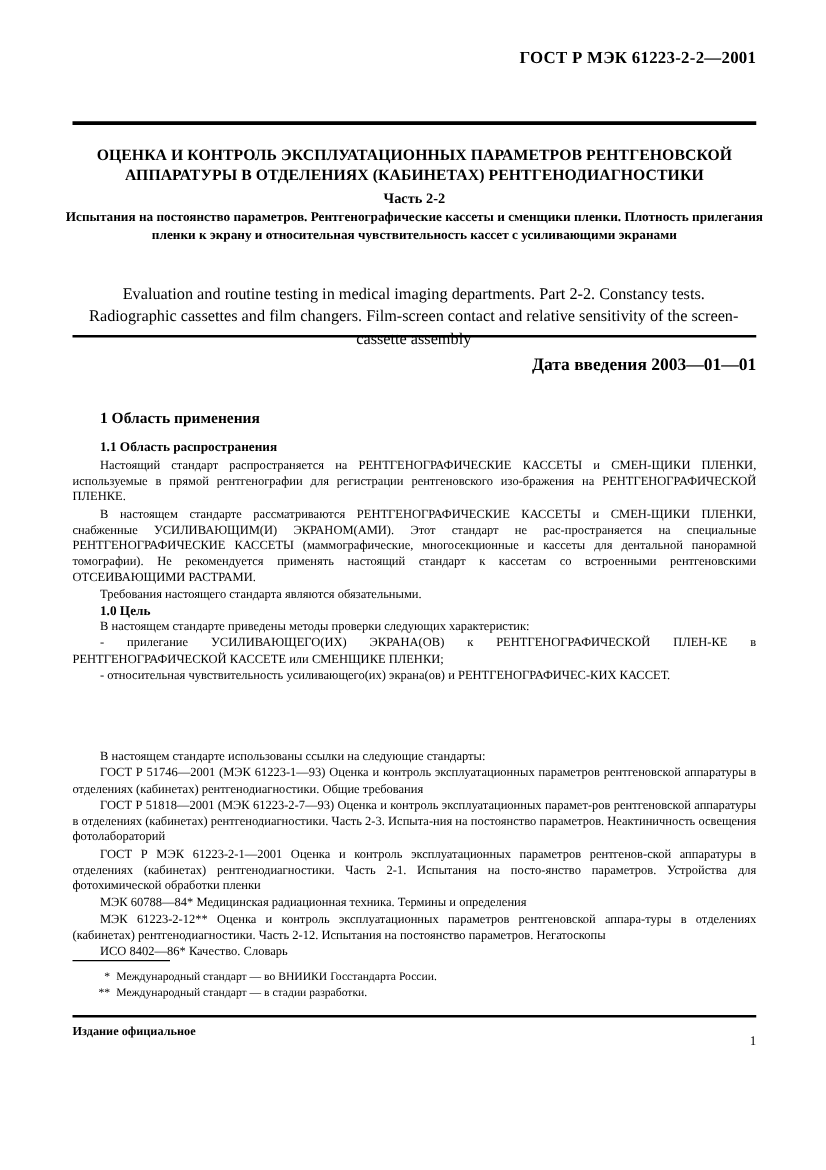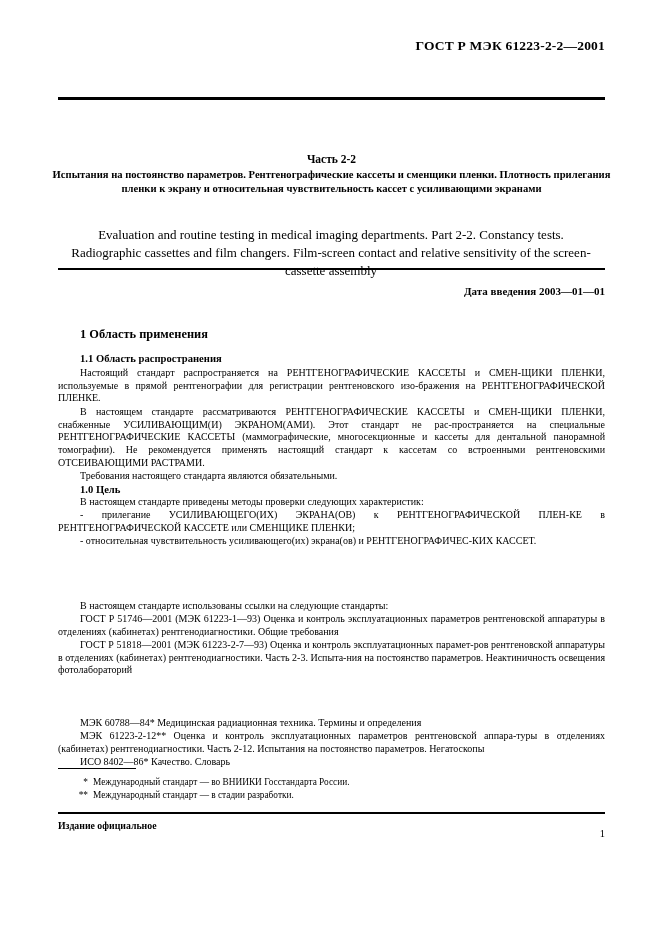--- a/index.html
+++ b/index.html
@@ -110,21 +110,21 @@
     text-align: center;
     font-size: 13px;
     line-height: 1.38;
     left: 62px;
     width: 538px;
   }
   .intro-date {
     top: 285px;
     text-align: right;
     font-weight: bold;
-    font-size: 11px;
+    font-size: 14px;
   }
 
   
   .h1 {
     font-weight: bold;
     font-size: 12.4px;
     line-height: 1.25;
     text-indent: 22px;
   }
   .h2 {
@@ -192,20 +192,21 @@
 </head>
 <body>
 
 <div class="page">
 
   <div class="col doc-code">ГОСТ Р МЭК 61223-2-2—2001</div>
 
 
   <div class="rule-thick rule-top"></div>
 
+  <div class="col main-title">ОЦЕНКА И КОНТРОЛЬ ЭКСПЛУАТАЦИОННЫХ ПАРАМЕТРОВ РЕНТГЕНОВСКОЙ АППАРАТУРЫ В ОТДЕЛЕНИЯХ (КАБИНЕТАХ) РЕНТГЕНОДИАГНОСТИКИ</div>
 
   <div class="col part-no">Часть 2-2</div>
 
   <div class="col subtitle">Испытания на постоянство параметров. Рентгенографические кассеты и сменщики пленки. Плотность прилегания пленки к экрану и относительная чувствительность кассет с усиливающими экранами</div>
 
   <div class="col en-title">Evaluation and routine testing in medical imaging departments. Part 2-2. Constancy tests. Radiographic cassettes and film changers. Film-screen contact and relative sensitivity of the screen-cassette assembly</div>
 
   <div class="rule-mid"></div>
 
   <div class="col intro-date">Дата введения 2003—01—01</div>
@@ -226,20 +227,21 @@
 
   <p class="col p dash sec12-b1">-  прилегание УСИЛИВАЮЩЕГО(ИХ) ЭКРАНА(ОВ) к РЕНТГЕНОГРАФИЧЕСКОЙ ПЛЕН-КЕ в РЕНТГЕНОГРАФИЧЕСКОЙ КАССЕТЕ или СМЕНЩИКЕ ПЛЕНКИ;</p>
 
   <p class="col p dash sec12-b2">-  относительная чувствительность усиливающего(их) экрана(ов) и РЕНТГЕНОГРАФИЧЕС-КИХ КАССЕТ.</p>
 
 
   <p class="col p sec2-p0">В настоящем стандарте использованы ссылки на следующие стандарты:</p>
 
   <p class="col p sec2-r1">ГОСТ Р 51746—2001 (МЭК 61223-1—93) Оценка и контроль эксплуатационных параметров рентгеновской аппаратуры в отделениях (кабинетах) рентгенодиагностики. Общие требования</p>
   <p class="col p sec2-r2">ГОСТ Р 51818—2001 (МЭК 61223-2-7—93) Оценка и контроль эксплуатационных парамет-ров рентгеновской аппаратуры в отделениях (кабинетах) рентгенодиагностики. Часть 2-3. Испыта-ния на постоянство параметров. Неактиничность освещения фотолабораторий</p>
+  <p class="col p sec2-r3">ГОСТ Р МЭК 61223-2-1—2001  Оценка и контроль эксплуатационных параметров рентгенов-ской аппаратуры в отделениях (кабинетах) рентгенодиагностики. Часть 2-1. Испытания на посто-янство параметров. Устройства для фотохимической обработки пленки</p>
   <p class="col p sec2-r4">МЭК 60788—84*  Медицинская радиационная техника. Термины и определения</p>
   <p class="col p sec2-r5">МЭК 61223-2-12**  Оценка и контроль эксплуатационных параметров рентгеновской аппара-туры в отделениях (кабинетах) рентгенодиагностики. Часть 2-12. Испытания на постоянство параметров. Негатоскопы</p>
   <p class="col p sec2-r6">ИСО 8402—86*  Качество. Словарь</p>
 
   <div class="rule-footnote"></div>
 
   <div class="col footnotes">
     <div class="fn-row">
       <span class="fn-mark">*</span>
       <span class="fn-text">Международный стандарт — во ВНИИКИ Госстандарта России.</span>

